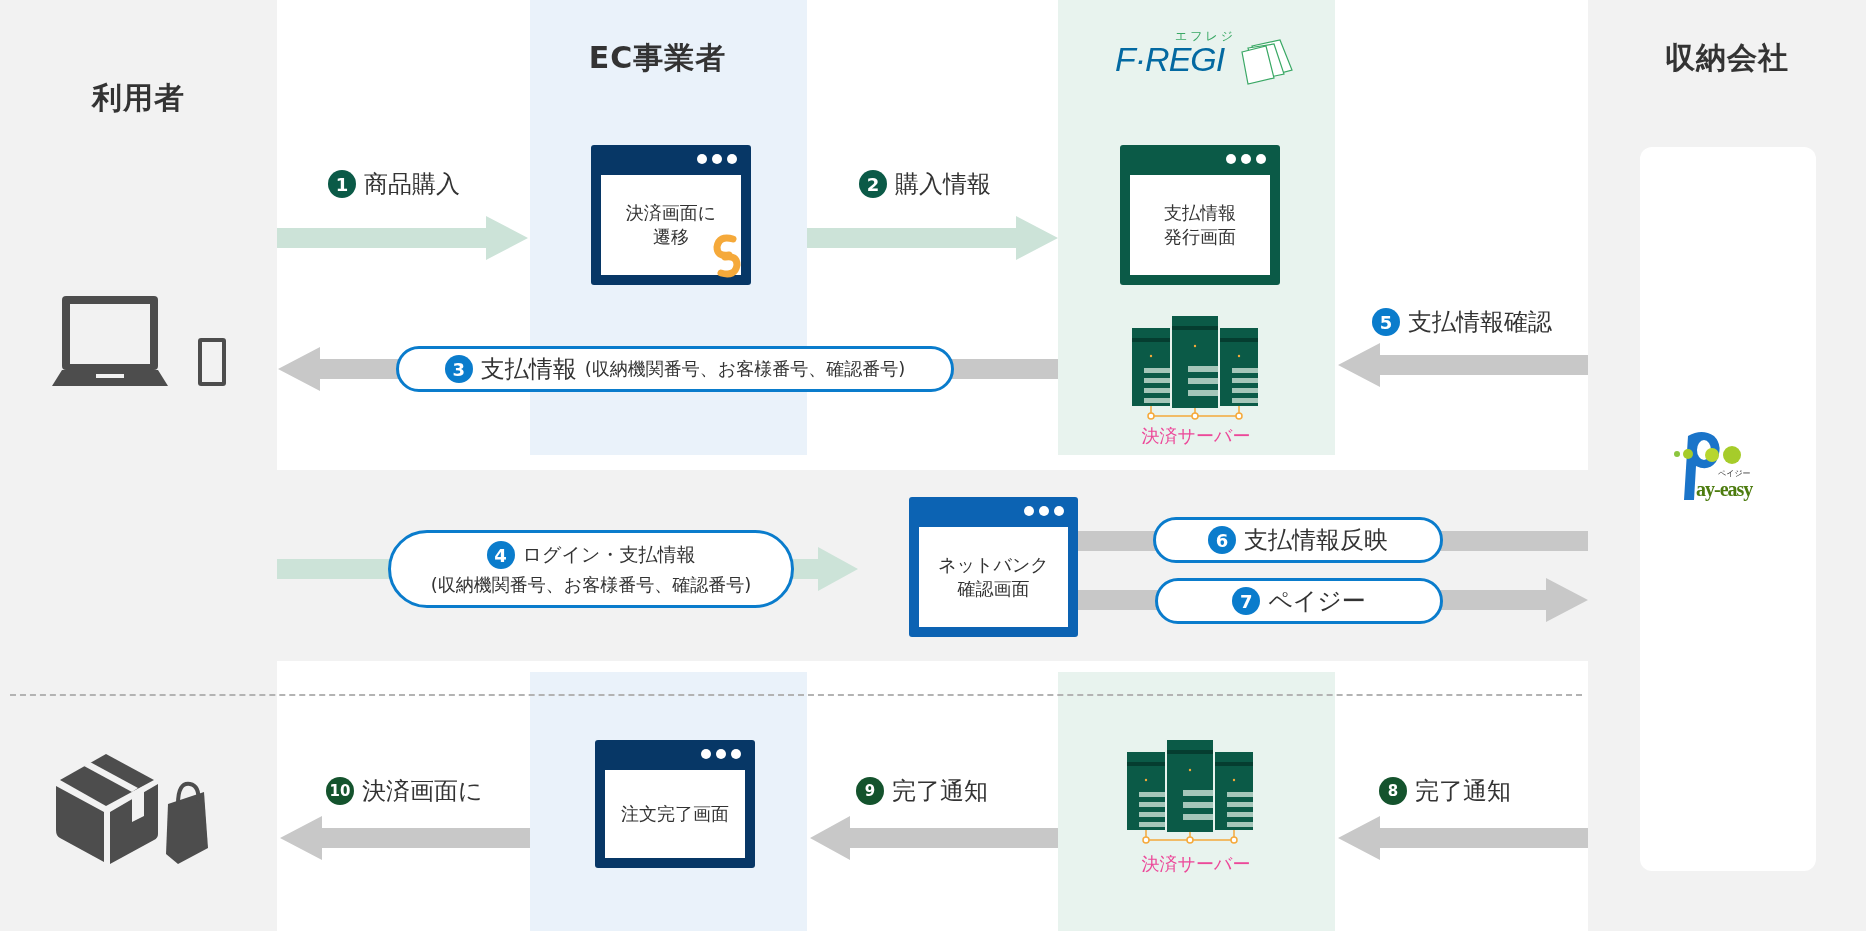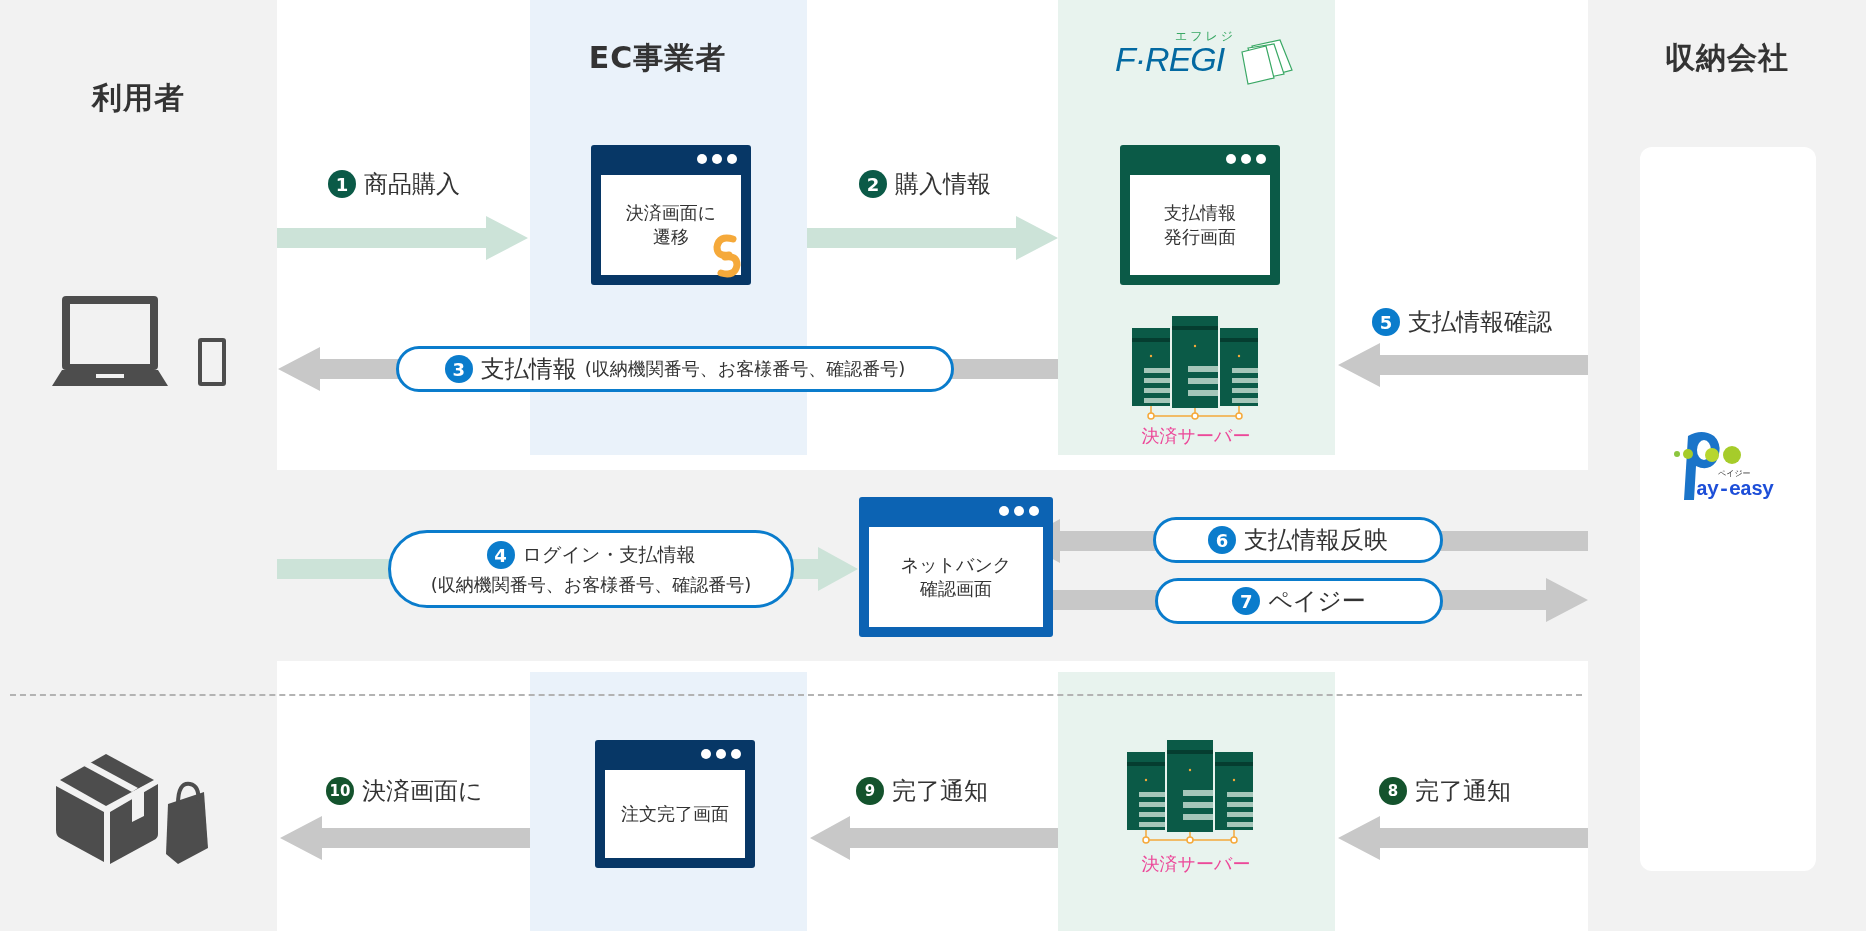--- a/index.html
+++ b/index.html
@@ -78,21 +78,21 @@
 <div class="abs" style="left:1672px;top:428px;width:120px;height:80px;">
   <svg width="120" height="80" viewBox="0 0 120 80" style="position:absolute;left:0;top:0;">
     <circle cx="5" cy="26" r="3" fill="#8cc63f"></circle>
     <path d="M16 8 Q30 0 42 8 Q52 18 44 34 Q36 44 24 38 L22 72 L12 72 Z" fill="#1a74c9"></path>
     <ellipse cx="32" cy="22" rx="7" ry="10" fill="#fff"></ellipse>
     <circle cx="40" cy="27" r="7" fill="#b7d62e"></circle>
     <circle cx="60" cy="27" r="9" fill="#a6cc2a"></circle>
     <circle cx="16" cy="26" r="5" fill="#a6cc2a"></circle>
   </svg>
   <span style="position:absolute;left:46px;top:40px;font-size:8px;color:#333;">ペイジー</span>
-  <span style="position:absolute;left:24px;top:50px;font-size:20px;font-weight:bold;color:#1d4ed8;font-family:Liberation Mono, monospace;letter-spacing:-1px;">ay-easy</span>
+  <span style="position:absolute;left:24px;top:50px;font-size:20px;font-weight:bold;color:#4d7c0f;font-family:Liberation Serif, serif;letter-spacing:-1px;">ay-easy</span>
 </div>
 
 <svg class="abs" style="left:0;top:0;" width="1866" height="931" viewBox="0 0 1866 931">
 
   <path d="M277 228 L486 228 L486 216 L528 238 L486 260 L486 248 L277 248 Z" fill="#cce3d8"></path>
 
   <path d="M807 228 L1016 228 L1016 216 L1058 238 L1016 260 L1016 248 L807 248 Z" fill="#cce3d8"></path>
 
   <path d="M1058 359 L320 359 L320 347 L278 369 L320 391 L320 379 L1058 379 Z" fill="#c8c8c8"></path>
 
@@ -134,21 +134,21 @@
       <i></i>
       <i></i>
       <i></i>
     </div>
   <div class="screen" style="white-space:pre-line;">
     <span>支払情報
 発行画面</span>
   </div>
 </div>
 
-<div class="window win-blue" style="left:859px;top:497px;width:194px;height:140px;">
+<div class="window win-blue" style="left:909px;top:497px;width:169px;height:140px;">
   <div class="dots">
       <i></i>
       <i></i>
       <i></i>
     </div>
   <div class="screen" style="white-space:pre-line;">
     <span>ネットバンク
 確認画面</span>
   </div>
 </div>

